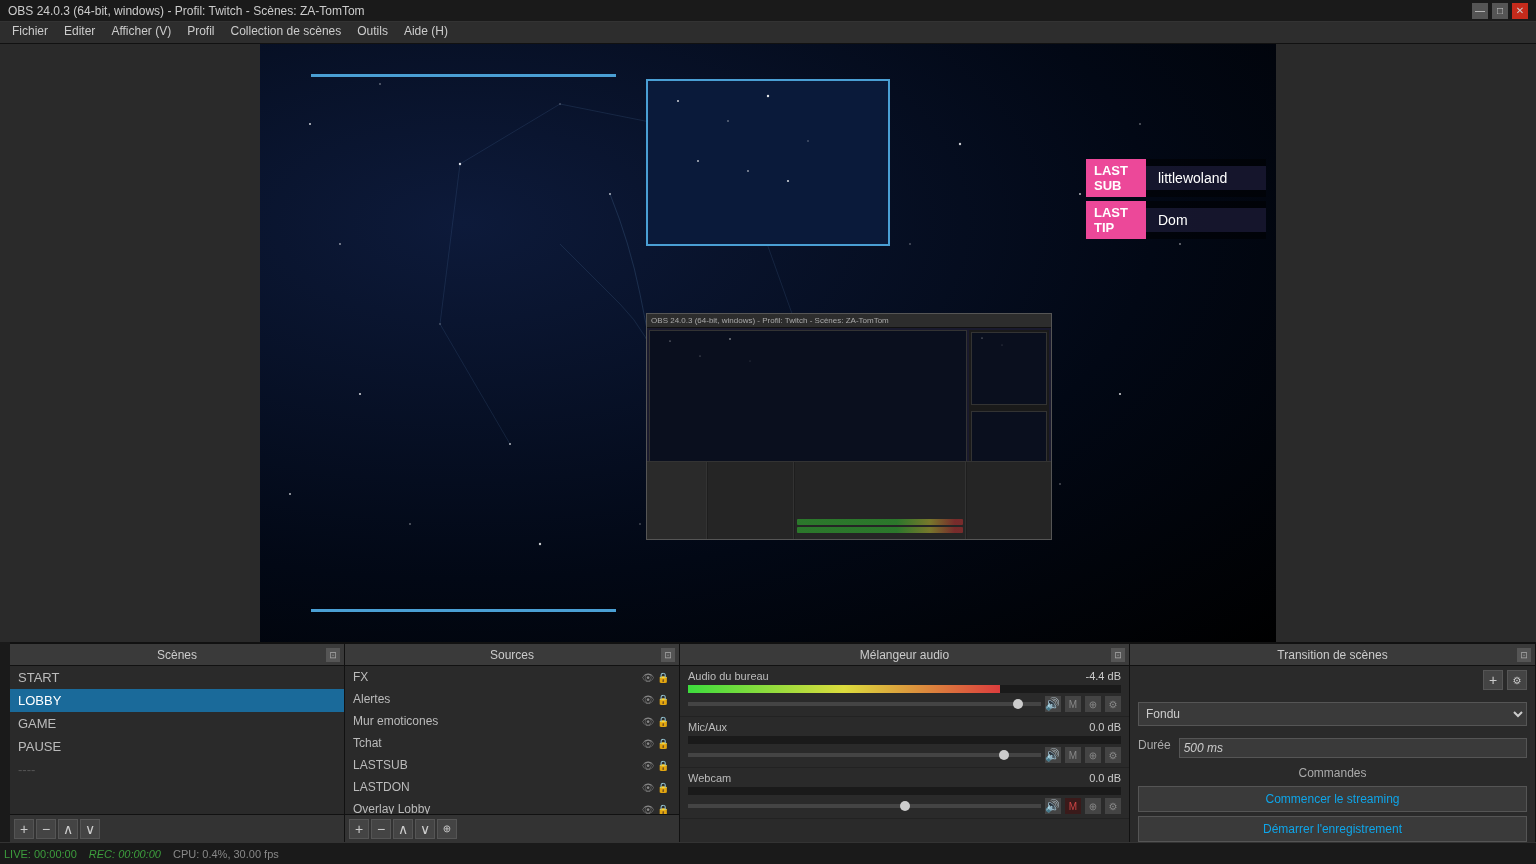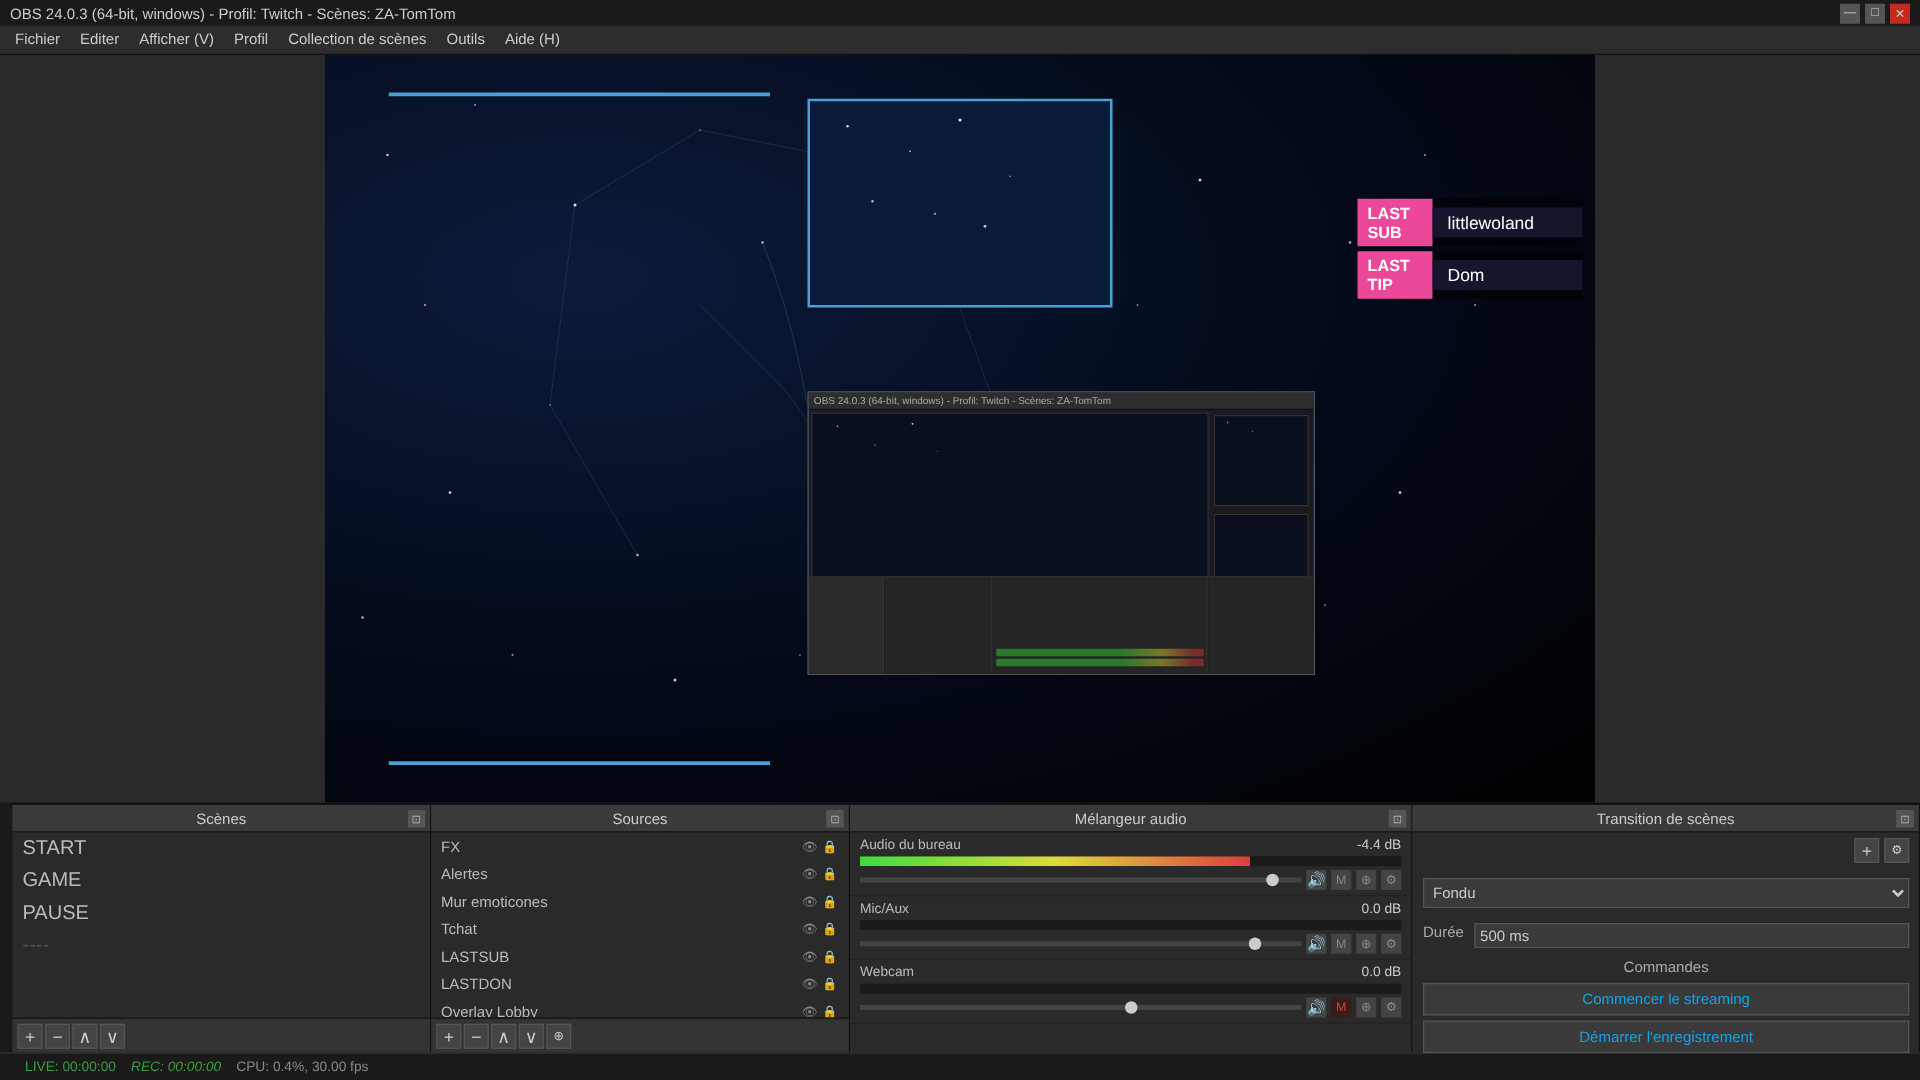--- a/index.html
+++ b/index.html
@@ -216,21 +216,21 @@
     .panel-content {
       flex: 1;
       overflow-y: auto;
       overflow-x: hidden;
     }
 
     .scene-item {
       padding: 4px 8px;
       cursor: pointer;
       color: #bbb;
-      font-size: 16px;
+      font-size: 13px;
     }
     .scene-item.active { background: #1a6a9a; color: #fff; }
     .scene-item.divider { color: #555; }
 
     .panel-footer {
       height: 28px;
       background: #333;
       display: flex;
       align-items: center;
       padding: 0 4px;
@@ -358,20 +358,21 @@
       gap: 8px;
     }
     .duration-label { font-size: 12px; color: #aaa; }
     .duration-value {
       flex: 1;
       background: #3a3a3a;
       border: 1px solid #555;
       color: #ccc;
       padding: 2px 4px;
       font-size: 12px;
+      font-style: italic;
     }
 
     .commands-section {
       padding: 4px 8px;
     }
     .commands-title {
       font-size: 12px;
       color: #aaa;
       margin-bottom: 6px;
       text-align: center;
@@ -388,21 +389,21 @@
       text-align: center;
     }
 
     
     #statusbar {
       height: 22px;
       background: #1a1a1a;
       border-top: 1px solid #333;
       display: flex;
       align-items: center;
-      padding: 0 20px;
+      padding: 0 4px;
       gap: 12px;
       font-size: 11px;
       color: #888;
     }
     .status-live { color: #3d9d3d; }
     .status-rec { color: #3d9d3d; font-style: italic; }
 
     
     .nested-obs-content {
       display: flex;
@@ -576,20 +577,21 @@
 
 <div id="bottom-panels">
 
   <div class="panel panel-scenes">
     <div class="panel-header">
       <span>Scènes</span>
       <div class="panel-header-resize">⊡</div>
     </div>
     <div class="panel-content" id="scenes-list">
     <div class="scene-item">START</div>
+        <div class="scene-item active">LOBBY</div>
         <div class="scene-item">GAME</div>
         <div class="scene-item">PAUSE</div>
         <div class="scene-item divider">----</div>
       </div>
     <div class="panel-footer">
       <button class="panel-btn">+</button>
       <button class="panel-btn">−</button>
       <button class="panel-btn">∧</button>
       <button class="panel-btn">∨</button>
     </div>

